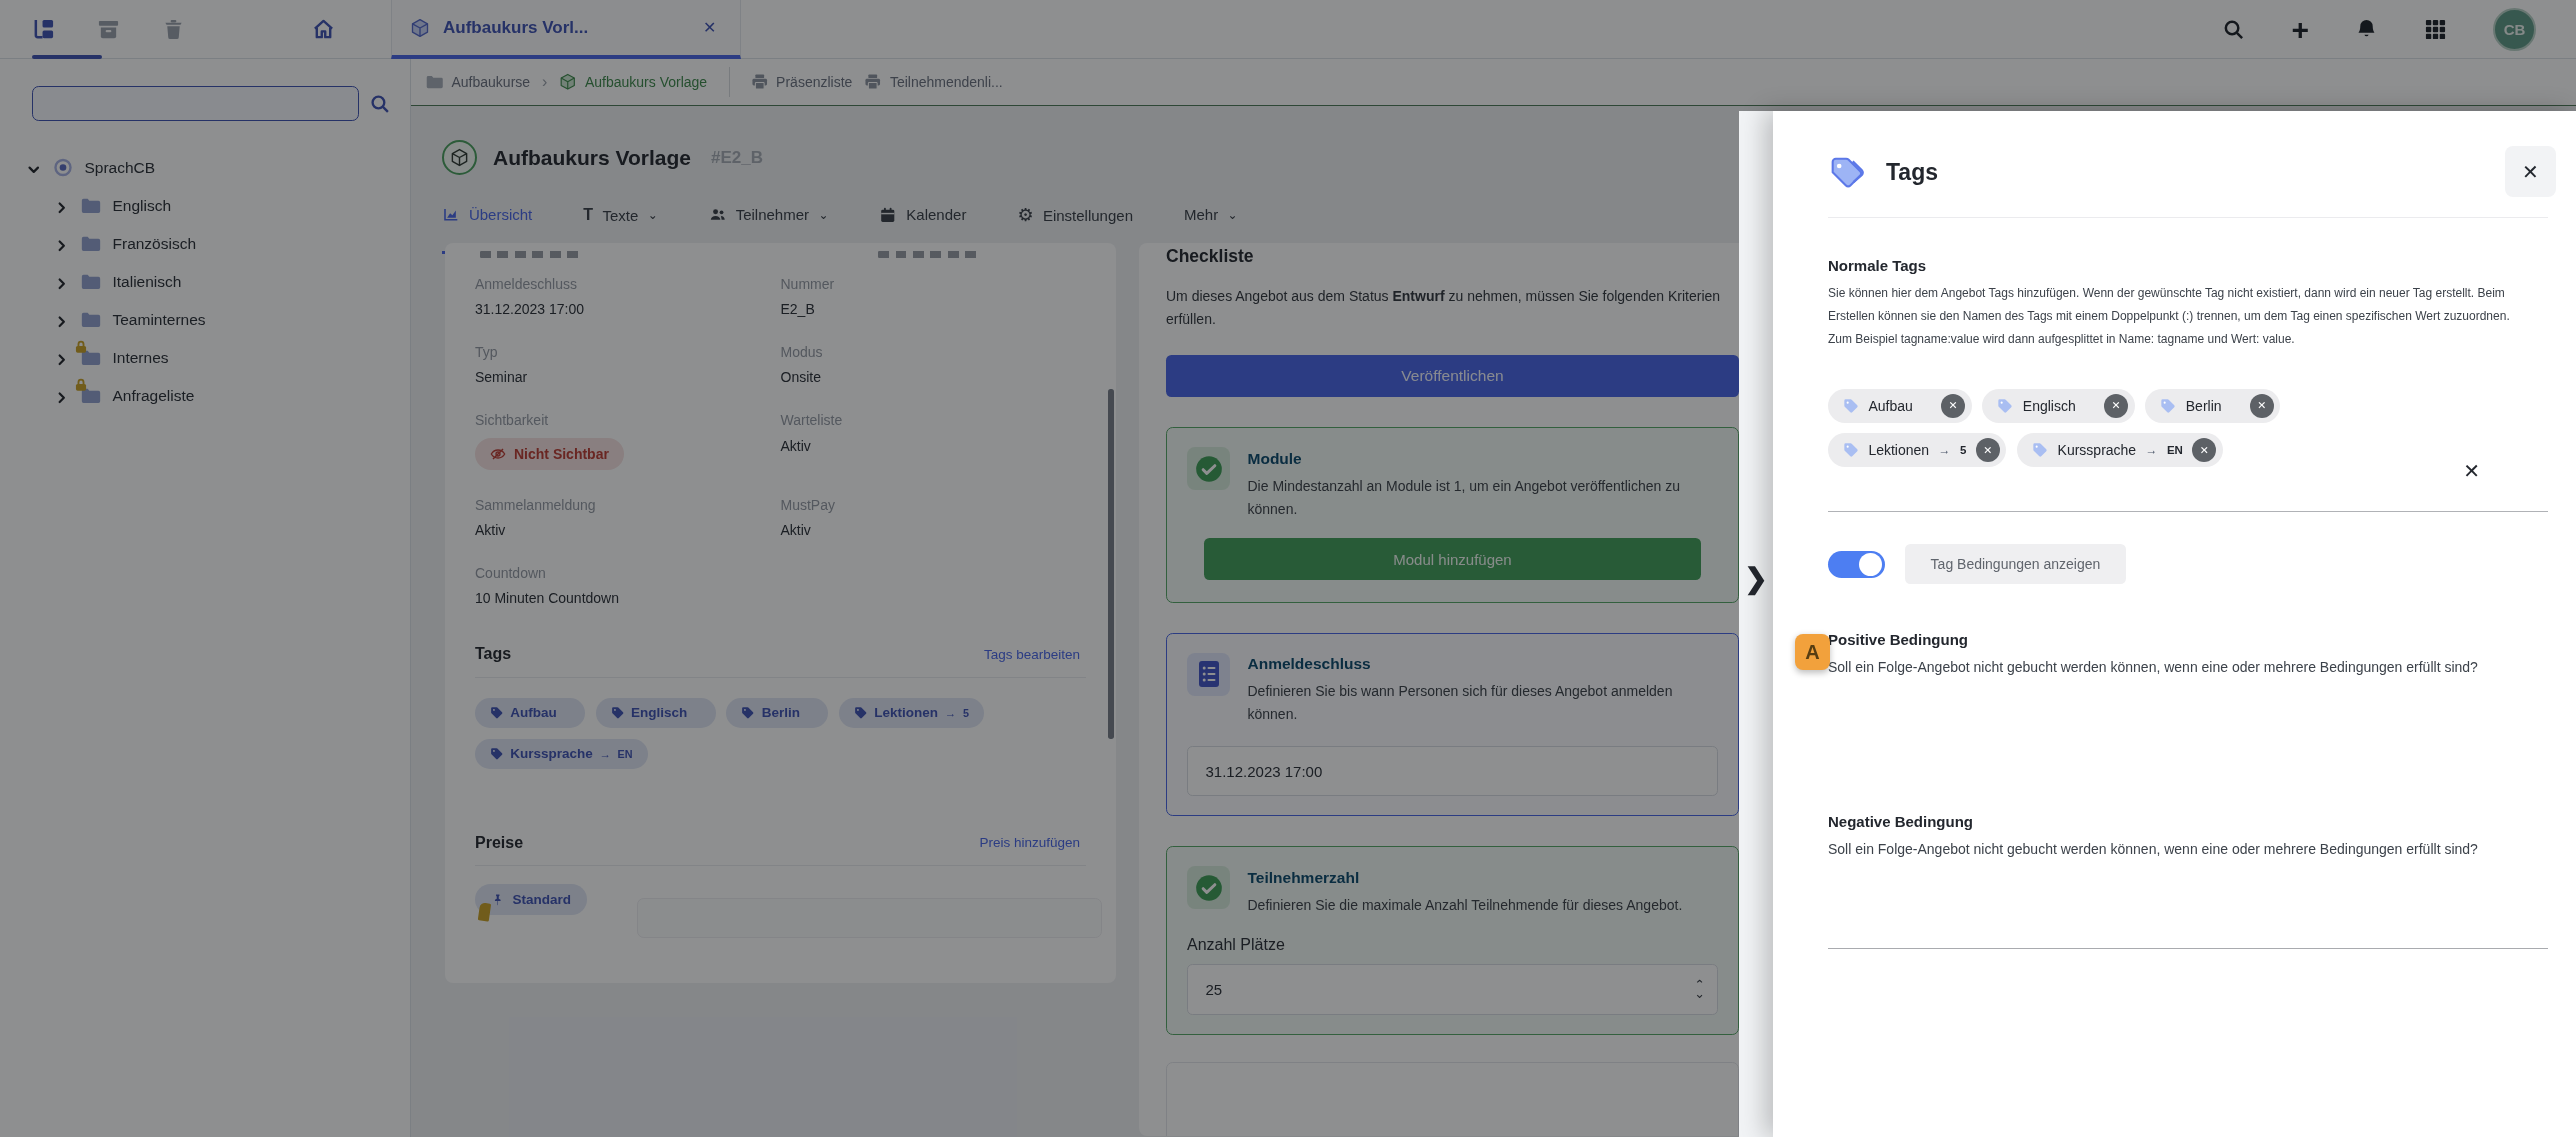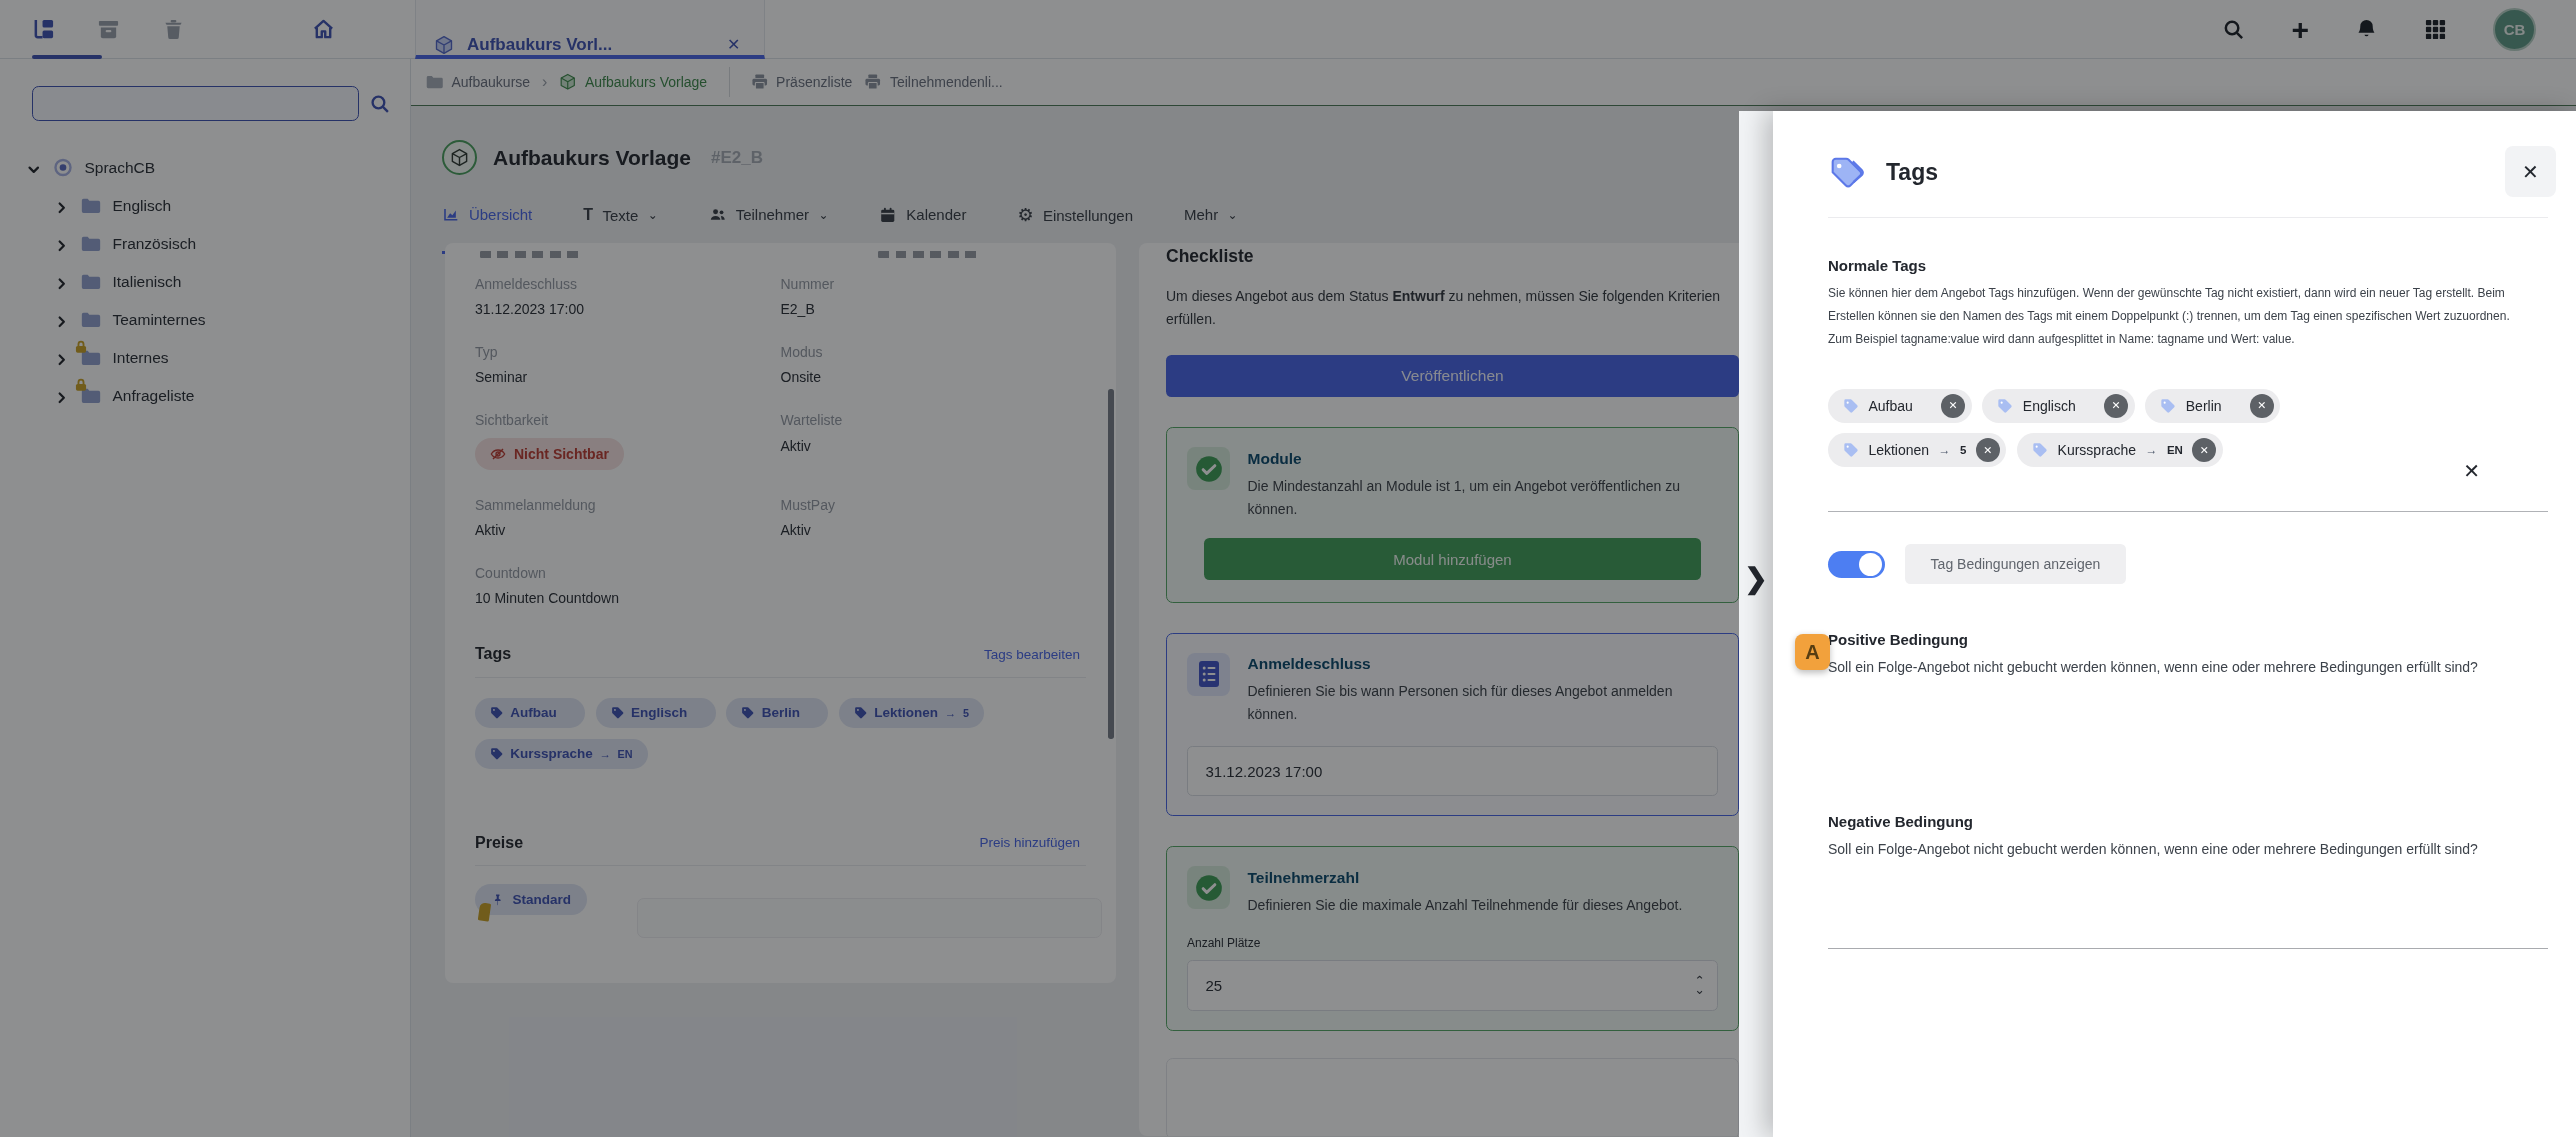--- a/index.html
+++ b/index.html
@@ -6,21 +6,21 @@
   *{box-sizing:border-box;}
   .screen{position:relative;width:2576px;height:1137px;overflow:hidden;
           font-family:"Liberation Sans",sans-serif;background:#eef0f3;color:#2b3038;}
 
   
   .topbar{position:absolute;left:0;top:0;width:2576px;height:59px;background:#fff;border-bottom:0.7px solid #dde1e7;}
   .side-tabs{position:absolute;left:32px;top:0;height:59px;display:flex;align-items:center;gap:42px;}
   .icon-btn{background:none;border:none;padding:0;cursor:pointer;display:flex;align-items:center;justify-content:center;}
   .side-tabs .icon-btn svg{width:23px;height:23px;}
   .side-active-underline{position:absolute;left:32px;top:55px;width:70px;height:4px;background:#4053b4;border-radius:2px;}
-  .doc-tab{position:absolute;left:391px;top:0;width:350px;height:59px;background:#fbfcfe;border-left:0.7px solid #e4e7ec;border-right:0.7px solid #e4e7ec;border-bottom:4px solid #4a67e8;display:flex;align-items:flex-end;gap:13.5px;padding:0 17.5px;margin-left:24px;}
+  .doc-tab{position:absolute;left:391px;top:0;width:350px;height:59px;background:#fbfcfe;border-left:0.7px solid #e4e7ec;border-right:0.7px solid #e4e7ec;border-bottom:4px solid #4a67e8;display:flex;align-items:center;gap:13.5px;padding:0 17.5px;}
   .doc-tab .label{color:#4053b4;font-size:17px;font-weight:600;white-space:nowrap;overflow:hidden;}
   .doc-tab .close{margin-left:auto;font-size:16px;color:#4053b4;background:none;border:none;cursor:pointer;}
   .top-actions{position:absolute;right:40px;top:0;height:59px;display:flex;align-items:center;gap:46px;}
   .top-actions svg{width:23px;height:23px;}
   .plus-glyph{font-size:30px;font-weight:600;color:#1f242b;line-height:1;}
   .avatar{width:43px;height:43px;border-radius:50%;background:#5f9a87;border:2.7px solid #b9d2c8;color:#edf4f0;font-size:15px;font-weight:600;display:flex;align-items:center;justify-content:center;}
 
   
   .crumbbar{position:absolute;left:411px;top:59px;width:2165px;height:47px;background:#fff;border-bottom:1.3px solid #4f7a59;display:flex;align-items:center;gap:12px;padding:0 15px;font-size:14px;color:#6b7280;}
   .crumb{display:flex;align-items:center;gap:8px;cursor:pointer;}
@@ -100,21 +100,21 @@
   .citem-head{display:flex;gap:17.5px;}
   .ic-block{width:43px;height:43px;border-radius:8px;display:flex;align-items:center;justify-content:center;flex:0 0 auto;}
   .ic-block.greenbg{background:rgba(68,160,92,.16);}
   .ic-block.bluebg{background:rgba(74,103,232,.14);}
   .ic-block svg{width:28px;height:28px;}
   .citem-title{font-size:15.5px;font-weight:700;color:#0c4a6e;margin:2.7px 0 6.7px 0;}
   .citem-desc{font-size:14px;line-height:23px;color:#3d434b;white-space:nowrap;overflow:hidden;}
   .citem-desc.wrap{white-space:normal;}
   .green-btn{display:block;width:calc(100% - 34px);margin:17.5px auto 2.7px auto;height:42px;background:#44a05c;color:#f2f8f3;font-size:15px;border:none;border-radius:5.4px;cursor:pointer;}
   .text-input{display:flex;align-items:center;height:50px;margin-top:20px;border:1.3px solid #d9dce3;border-radius:5.4px;background:#fff;padding:0 17.5px;font-size:15px;color:#2b3038;}
-  .in-label{font-size:12px;color:#2b3038;margin-top:19px;}
+  .in-label{font-size:16px;color:#2b3038;margin-top:19px;}
   .num-input{display:flex;align-items:center;justify-content:space-between;height:51px;margin-top:10.8px;border:1.3px solid #d9dce3;border-radius:5.4px;background:#fff;padding:0 12px 0 17.5px;font-size:15px;color:#2b3038;}
   .spin{display:flex;flex-direction:column;align-items:center;line-height:8.8px;font-size:12.8px;color:#3a3f47;cursor:pointer;}
   .stub-card{height:81px;border:1.3px solid #e3e6ea;background:#fff;border-radius:6.7px;margin-top:27px;}
 
   
   .backdrop{position:absolute;inset:0;background:rgba(8,10,14,.46);z-index:50;}
   .gutter{position:absolute;left:1739px;top:111px;width:34px;height:1026px;background:#f1f3f5;z-index:60;display:flex;justify-content:center;}
   .collapse-btn{position:absolute;top:453px;background:none;border:none;font-size:28px;font-weight:700;color:#23272e;cursor:pointer;line-height:1;}
 
   

